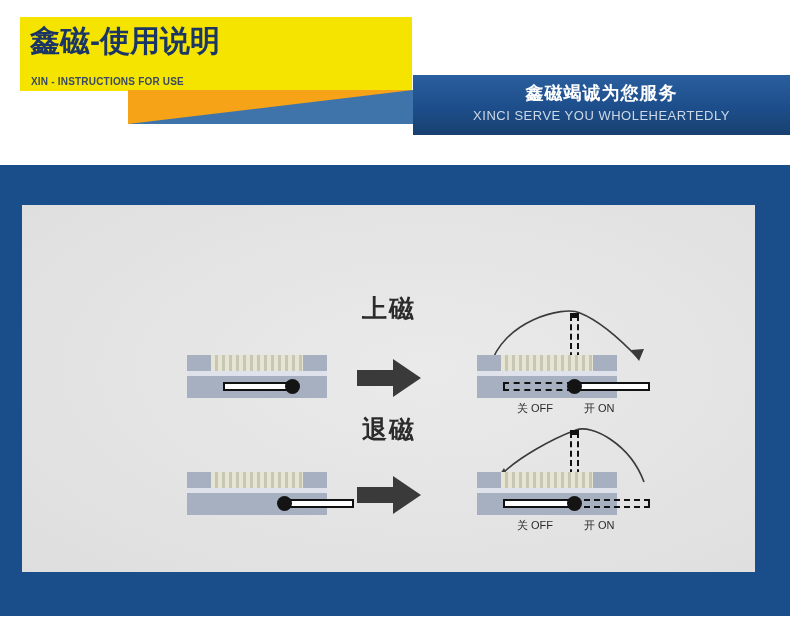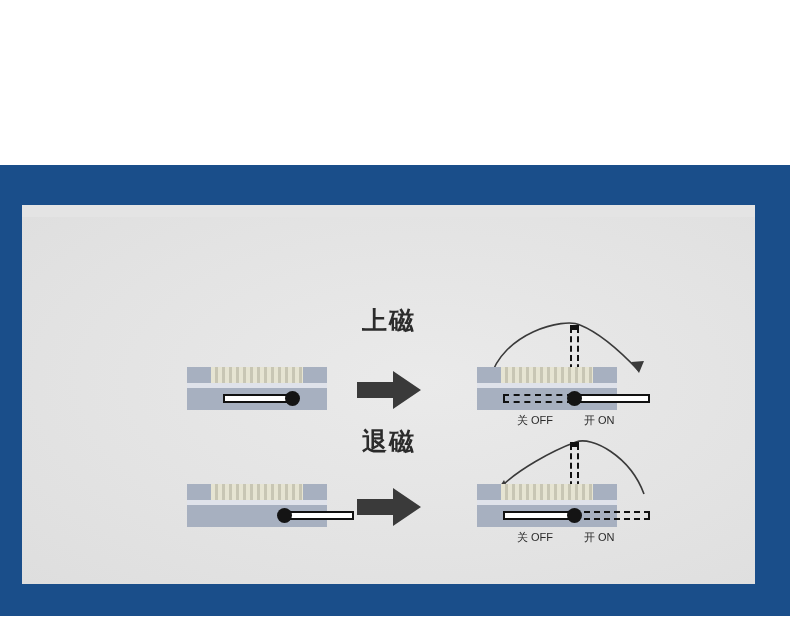--- a/index.html
+++ b/index.html
@@ -98,21 +98,21 @@
     background: #1a4e8a;
   }
   .panel {
     position: absolute;
     left: 22px; top: 205px;
     width: 733px; height: 367px;
     background: #e4e4e4;
   }
   .panel-inner {
     position: absolute;
-    left: 0; top: 12px;
+    left: 0; top: 0;
     width: 733px; height: 367px;
     background: radial-gradient(ellipse at 55% 45%, #eaeaea 0%, #e3e3e3 60%, #dedede 100%);
   }
 
   
   .row { position: absolute; left: 0; width: 733px; height: 160px; }
   #row-magnetize { top: 35px; }
   #row-demagnetize { top: 180px; }
 
   .step-label {
@@ -200,20 +200,35 @@
     white-space: nowrap;
   }
 
   .arc-svg { position: absolute; }
 </style>
 </head>
 <body>
 
 <div id="page">
 
+  <div class="header">
+
+    <div class="yellow-block"></div>
+
+    <div class="orange-wedge"></div>
+    <div class="blue-tri"></div>
+
+    <div class="title-cn">鑫磁-使用说明</div>
+    <div class="title-en">XIN - INSTRUCTIONS FOR USE</div>
+
+    <div class="blue-bar">
+      <div class="blue-bar-cn">鑫磁竭诚为您服务</div>
+      <div class="blue-bar-en">XINCI SERVE YOU WHOLEHEARTEDLY</div>
+    </div>
+  </div>
 
   <div class="body-blue"></div>
 
   <div class="panel">
     <div class="panel-inner">
 
       <div class="row" id="row-magnetize">
 
         <div class="step-label">上磁</div>
 

